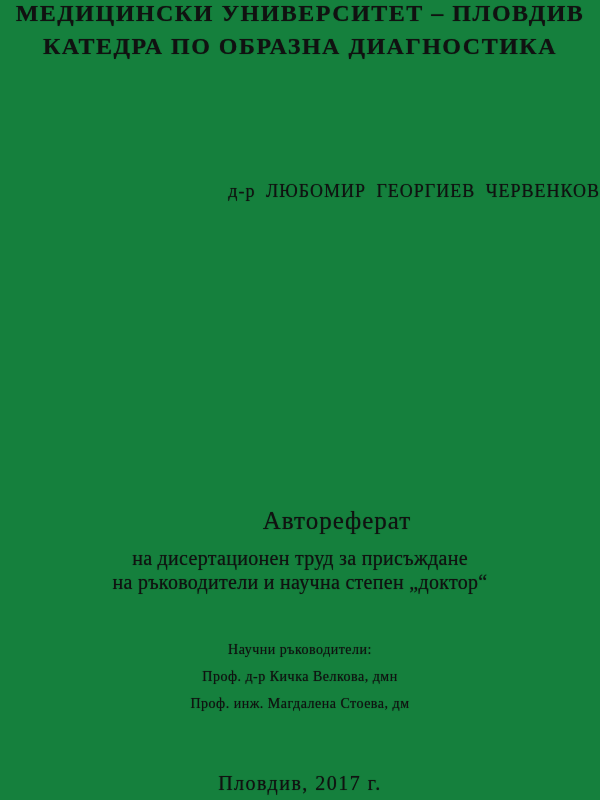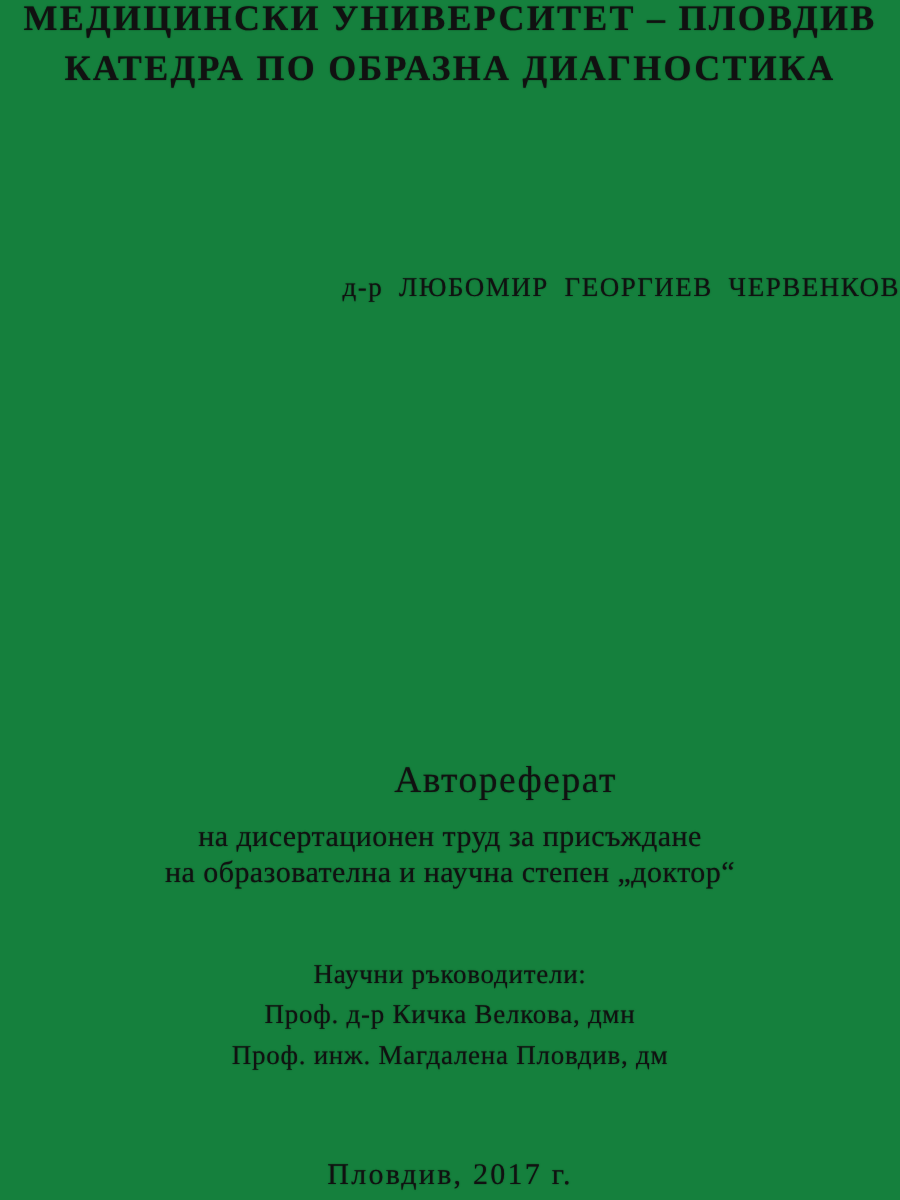--- a/index.html
+++ b/index.html
@@ -76,21 +76,21 @@
     font-size: 20px;
     line-height: 24px;
     letter-spacing: 0.3px;
     text-align: center;
   }
   .supervisors-block {
     position: absolute;
     top: 636px;
     left: 0;
     width: 100%;
-    font-size: 18px;
+    font-size: 14px;
     line-height: 27px;
     letter-spacing: 0.5px;
     text-align: center;
   }
   .footer-line {
     position: absolute;
     top: 772px;
     left: 0;
     width: 100%;
     font-size: 20px;
@@ -108,24 +108,24 @@
     <div>КАТЕДРА ПО ОБРАЗНА ДИАГНОСТИКА</div>
   </div>
 
   <div class="author-line scan">д-р ЛЮБОМИР ГЕОРГИЕВ ЧЕРВЕНКОВ</div>
 
 
   <div class="doc-type scan">Автореферат</div>
 
   <div class="subtitle-block scan">
     <div>на дисертационен труд за присъждане</div>
-    <div>на образователна и научна степен „доктор“</div>
+    <div>на ръководители и научна степен „доктор“</div>
   </div>
 
   <div class="supervisors-block scan">
     <div>Научни ръководители:</div>
     <div>Проф. д-р Кичка Велкова, дмн</div>
-    <div>Проф. инж. Магдалена Пловдив, дм</div>
+    <div>Проф. инж. Магдалена Стоева, дм</div>
   </div>
 
   <div class="footer-line scan">Пловдив, 2017 г.</div>
 
 </div>
 
 </body></html>

